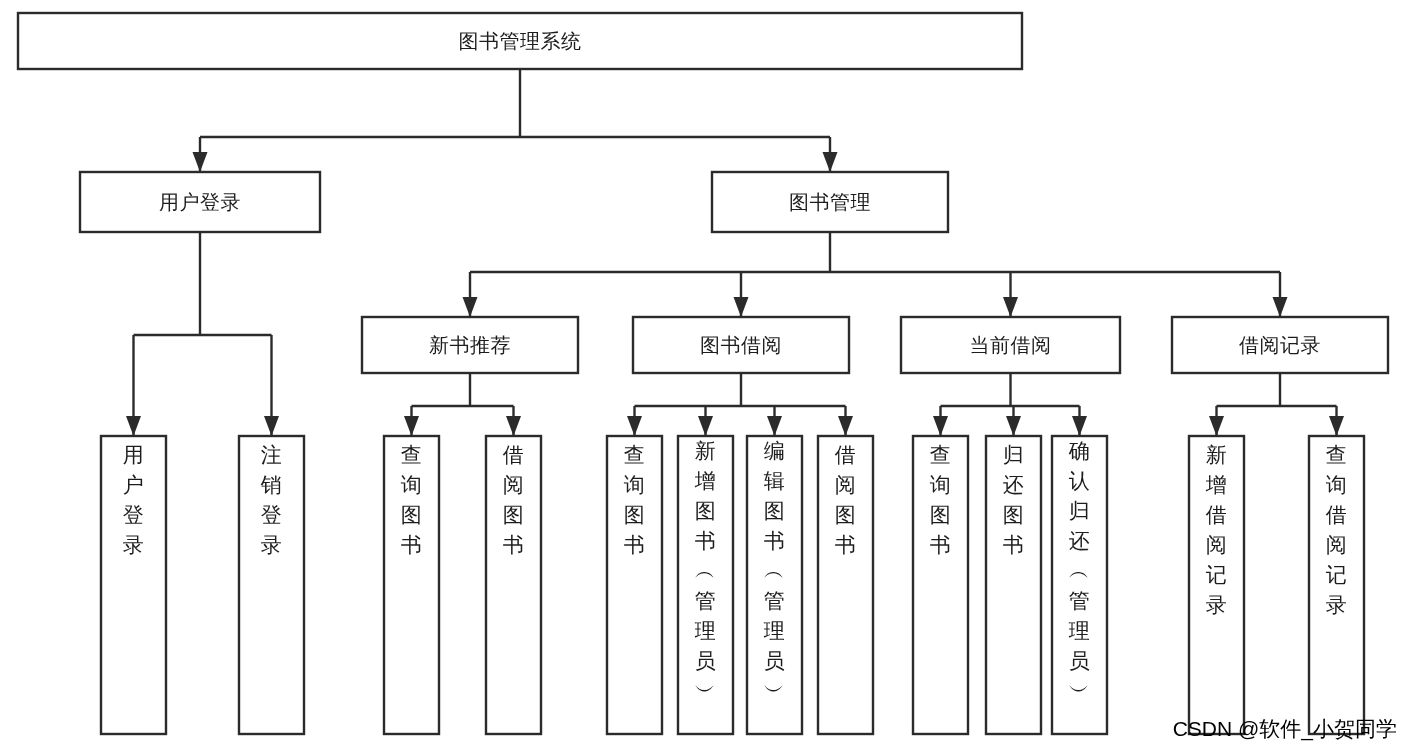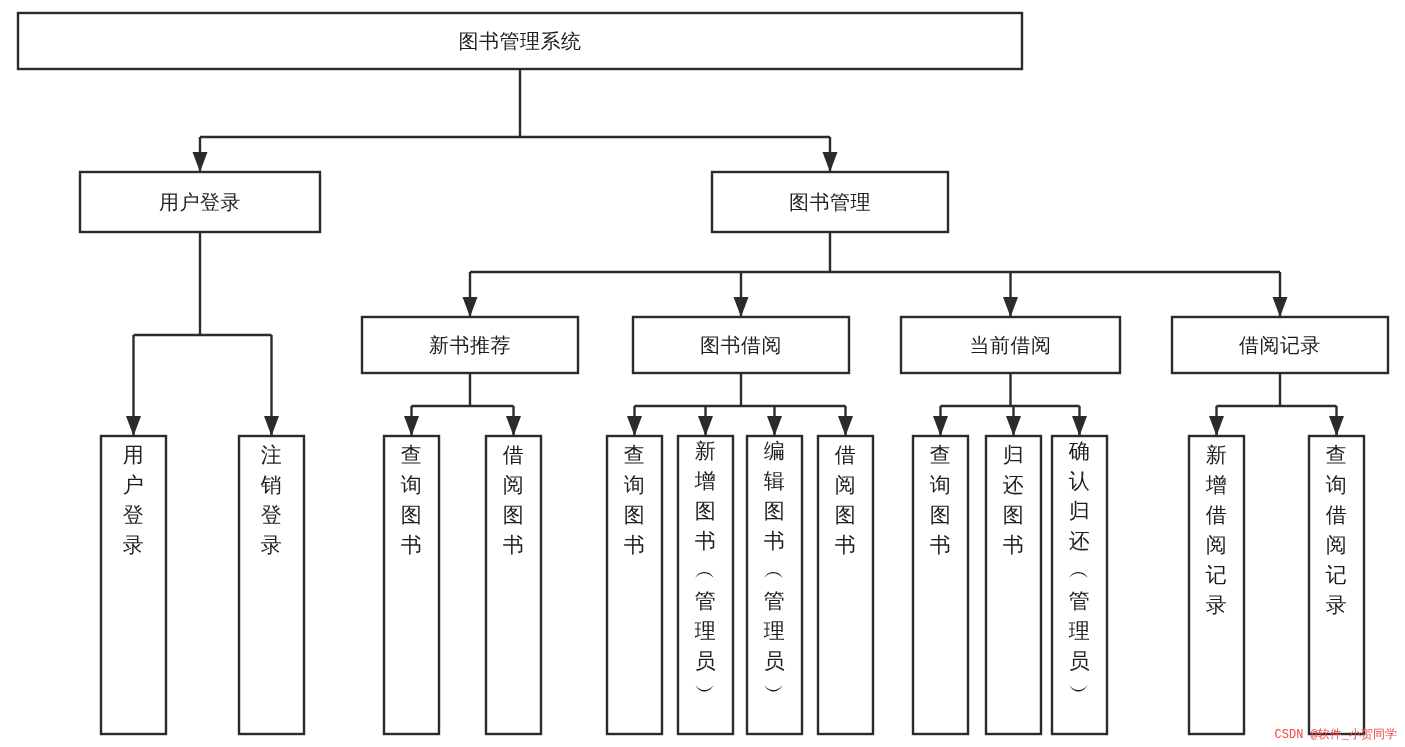--- a/index.html
+++ b/index.html
@@ -55,23 +55,23 @@
     stroke-linecap: butt;
   }
   .arrow-head {
     fill: #2b2b2b;
     stroke: none;
   }
   .watermark {
     position: absolute;
     right: 8px;
     bottom: 4px;
-    font-family: Liberation Mono, monospace;
-    font-size: 12px;
-    color: #ef4444;
+    font-family: Liberation Sans, sans-serif;
+    font-size: 21px;
+    color: #000000;
     white-space: nowrap;
     user-select: none;
   }
 </style>
 </head>
 <body>
 
 <div id="diagram-root">
   <svg id="tree-svg" viewBox="0 0 1405 747">
     <g id="connector-layer">

